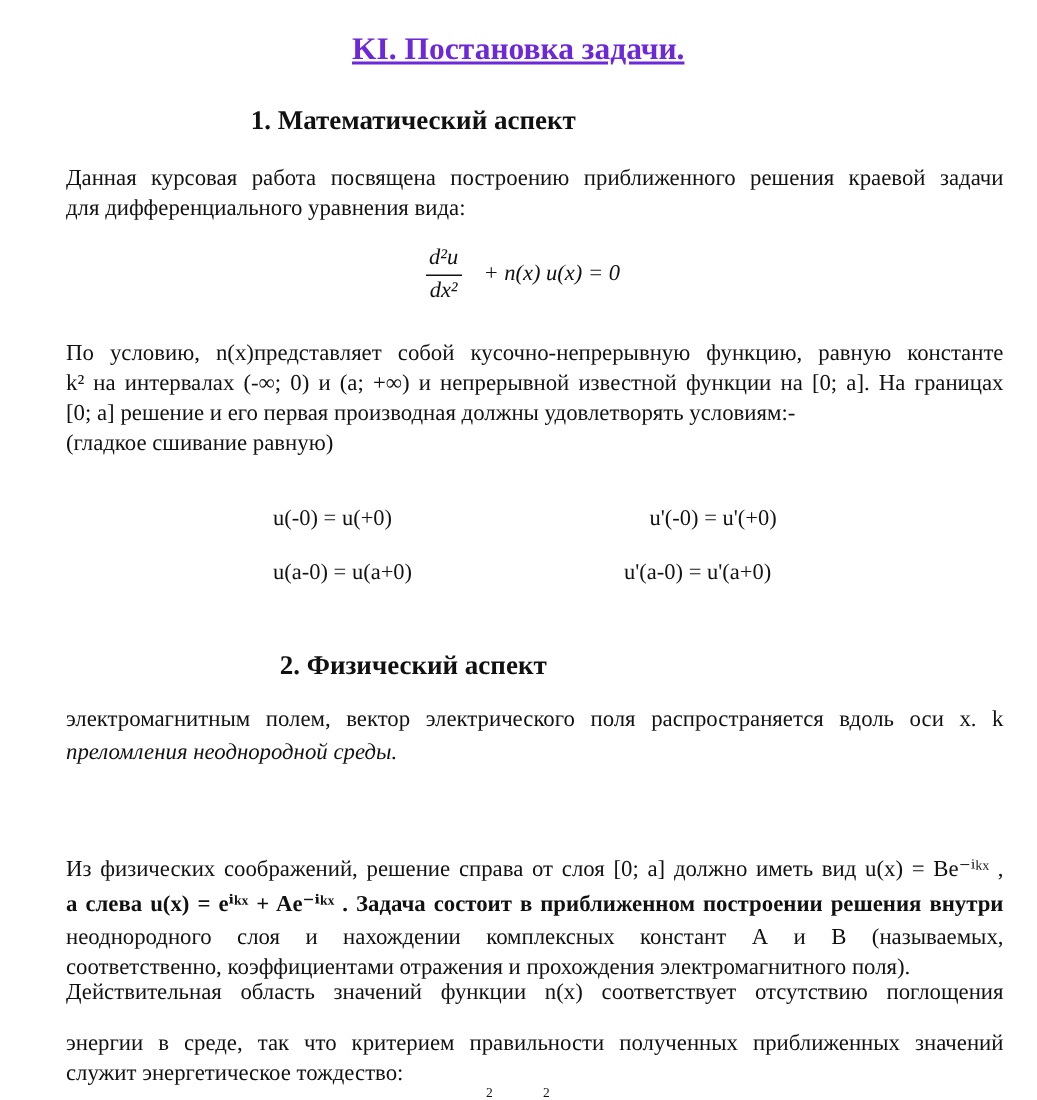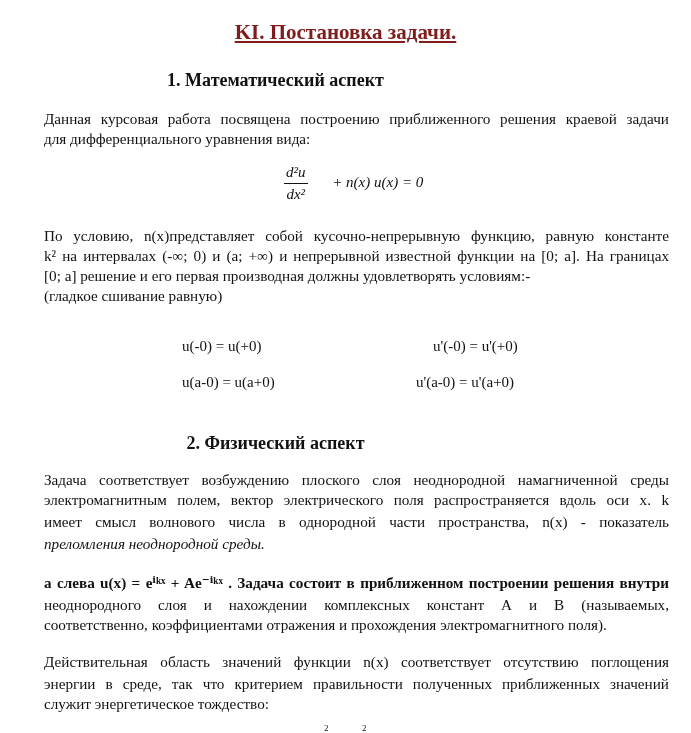--- a/index.html
+++ b/index.html
@@ -1,29 +1,29 @@
 <!DOCTYPE html>
 <html><head>
 <meta charset="utf-8">
 <style>
   html, body { margin: 0; padding: 0; background: #ffffff; }
   body { width: 691px; height: 733px; overflow: hidden; position: relative;
          font-family: "Liberation Serif", "DejaVu Serif", serif; color: #111; }
   .page { position: absolute; left: 0; top: 0; width: 691px; height: 733px; }
   .title { position: absolute; top: 20px; left: 0; width: 691px; text-align: center;
-           font-size: 21px; font-weight: bold; text-decoration: underline; color: #7f1d1d; }
+           font-size: 21px; font-weight: bold; text-decoration: underline; color: #6d28d9; }
   .h2 { position: absolute; left: 0; width: 551px; text-align: center;
         font-size: 18px; font-weight: bold; }
   .para { position: absolute; left: 44px; width: 625px; font-size: 15.2px;
           line-height: 20px; text-align: justify; }
   .para .line { display: block; white-space: nowrap; text-align-last: justify; }
   .para .line.last { text-align-last: left; }
   .math { font-style: italic; }
   .formula-main { position: absolute; top: 164px; left: 284px; font-size: 15px; }
-  .frac { display: inline-block; vertical-align: middle; text-align: center; margin-right: 21px; }
+  .frac { display: inline-block; vertical-align: middle; text-align: center; margin-right: 11px; }
   .frac .num { display: block; border-bottom: 1px solid #111; padding: 0 2px 2px; font-style: italic; }
   .frac .den { display: block; padding-top: 2px; font-style: italic; }
   .cond { position: absolute; font-size: 15px; white-space: nowrap; }
   .tail-sup { position: absolute; top: 723px; font-size: 9px; }
 </style>
 </head>
 <body>
 
 <div class="page">
 
@@ -52,34 +52,33 @@
   </div>
 
   <div class="cond" style="top:338px; left:182px;">u(-0) = u(+0)</div>
   <div class="cond" style="top:338px; left:433px;">u'(-0) = u'(+0)</div>
   <div class="cond" style="top:374px; left:182px;">u(a-0) = u(a+0)</div>
   <div class="cond" style="top:374px; left:416px;">u'(a-0) = u'(a+0)</div>
 
   <div class="h2" style="top:433px;">2.  Физический аспект</div>
 
   <div class="para" style="top:470px;">
-    <span class="line">Задача соответствует возбуждению  плоского слоя неоднородной намагниченной среды</span>
     <span class="line">электромагнитным полем, вектор электрического поля распространяется вдоль оси x. k</span>
-    <span class="line" style="margin-top:2px;">имеет смысл волнового числа в однородной части пространства, n(x)  - показатель</span>
     <span class="line last" style="margin-top:2px;font-style:italic;">преломления неоднородной среды.</span>
   </div>
 
   <div class="para" style="top:570px;">
+    <span class="line">Из физических соображений, решение справа от слоя [0; a] должно иметь вид u(x) = Be⁻ⁱᵏˣ ,</span>
     <span class="line" style="margin-top:3px;font-weight:bold;">а слева  u(x) = eⁱᵏˣ + Ae⁻ⁱᵏˣ . Задача состоит в приближенном построении решения внутри</span>
     <span class="line" style="margin-top:2px;">неоднородного слоя и нахождении комплексных констант А и В (называемых,</span>
     <span class="line last">соответственно, коэффициентами отражения и прохождения электромагнитного поля).</span>
   </div>
 
   <div class="para" style="top:652px;">
     <span class="line">Действительная область значений функции  n(x)  соответствует отсутствию поглощения</span>
-    <span class="line" style="margin-top:2px;">энергии в среде, так что критерием правильности полученных приближенных значений</span>
+    <span class="line" style="margin-top:14px;">энергии в среде, так что критерием правильности полученных приближенных значений</span>
     <span class="line last">служит энергетическое тождество:</span>
   </div>
 
   <span class="tail-sup" style="left:324px;">2</span>
   <span class="tail-sup" style="left:362px;">2</span>
 
 </div>
 
 </body></html>

